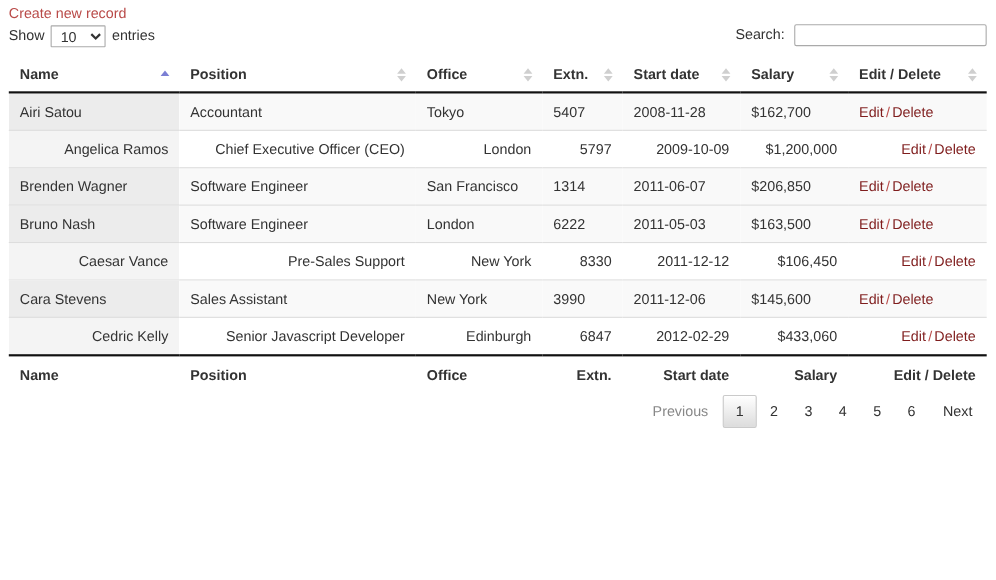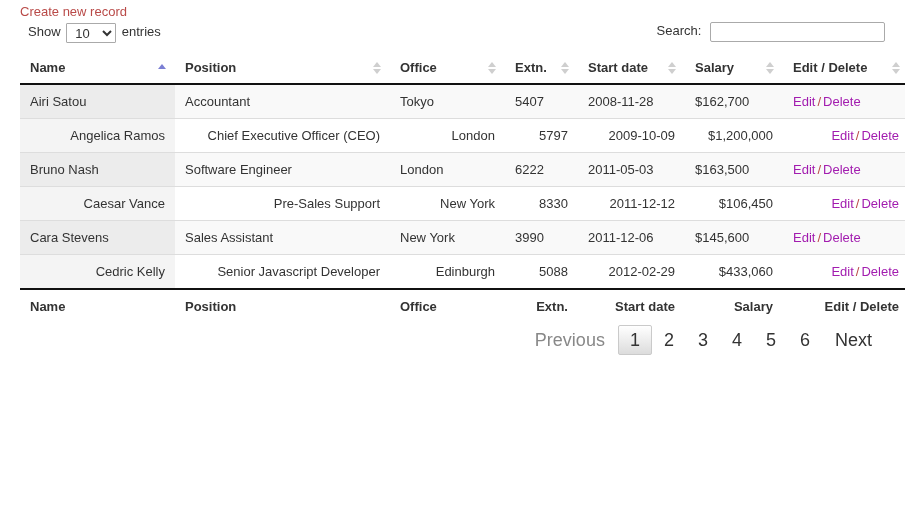--- a/index.html
+++ b/index.html
@@ -13,42 +13,42 @@
     font-family: "Liberation Sans", sans-serif;
     font-size: 13px;
     color: #333333;
     overflow: hidden;
   }
   .page {
     position: relative;
     width: 905px;
     height: 527px;
     box-sizing: border-box;
-    padding: 0 20px;
+    padding: 0 8px;
   }
 
   
   .create-link {
     display: block;
     color: #b94a48;
     font-size: 13px;
     line-height: 16px;
     padding-top: 4px;
     text-decoration: none;
     cursor: pointer;
     width: max-content;
   }
 
   .controls {
     position: relative;
     height: 28px;
   }
   .length-wrap {
     position: absolute;
-    left: 8px;
+    left: 0;
     top: 3px;
     font-size: 13px;
     color: #333;
     white-space: nowrap;
   }
   .length-select {
     font-family: "Liberation Sans", sans-serif;
     font-size: 13px;
     color: #333;
     background: #ffffff;
@@ -157,21 +157,21 @@
   .col-date   { width: 107px; }
   .col-salary { width: 98px;  }
   .col-ed     { width: 126px; }
 
   td.num, th.num { text-align: right; }
   th.num { padding-right: 22px; }
   td.num { padding-right: 12px; }
 
   .ed-cell { white-space: nowrap; }
   .ed-link {
-    color: #a21caf;
+    color: #7f1d1d;
     text-decoration: none;
     cursor: pointer;
   }
   .ed-sep { color: #b94a48; padding: 0 2px; }
 
   
   tfoot th.num { text-align: right; padding-right: 22px; }
 
   
   .bottom {
@@ -190,21 +190,21 @@
   .dt-paginate {
     position: absolute;
     right: 0;
     top: 0;
     display: flex;
     align-items: stretch;
     white-space: nowrap;
   }
   .pg {
     display: inline-block;
-    font-size: 18px;
+    font-size: 13px;
     color: #333;
     padding: 6px 12px;
     margin: 0;
     text-decoration: none;
     cursor: pointer;
     border: 1px solid transparent;
     border-radius: 2px;
     line-height: 16px;
   }
   .pg.disabled { color: #888888; cursor: default; }
@@ -316,20 +316,29 @@
         <tr class="even">
           <td class="sorted">Angelica Ramos</td>
           <td>Chief Executive Officer (CEO)</td>
           <td>London</td>
           <td class="num">5797</td>
           <td class="num">2009-10-09</td>
           <td class="num">$1,200,000</td>
           <td class="num ed-cell"><a class="ed-link">Edit</a><span class="ed-sep">/</span><a class="ed-link">Delete</a></td>
         </tr>
         <tr class="odd">
+          <td class="sorted">Brenden Wagner</td>
+          <td>Software Engineer</td>
+          <td>San Francisco</td>
+          <td class="num">1314</td>
+          <td class="num">2011-06-07</td>
+          <td class="num">$206,850</td>
+          <td class="num ed-cell"><a class="ed-link">Edit</a><span class="ed-sep">/</span><a class="ed-link">Delete</a></td>
+        </tr>
+        <tr class="odd">
           <td class="sorted">Bruno Nash</td>
           <td>Software Engineer</td>
           <td>London</td>
           <td class="num">6222</td>
           <td class="num">2011-05-03</td>
           <td class="num">$163,500</td>
           <td class="num ed-cell"><a class="ed-link">Edit</a><span class="ed-sep">/</span><a class="ed-link">Delete</a></td>
         </tr>
         <tr class="even">
           <td class="sorted">Caesar Vance</td>
@@ -346,21 +355,21 @@
           <td>New York</td>
           <td class="num">3990</td>
           <td class="num">2011-12-06</td>
           <td class="num">$145,600</td>
           <td class="num ed-cell"><a class="ed-link">Edit</a><span class="ed-sep">/</span><a class="ed-link">Delete</a></td>
         </tr>
         <tr class="even">
           <td class="sorted">Cedric Kelly</td>
           <td>Senior Javascript Developer</td>
           <td>Edinburgh</td>
-          <td class="num">5088</td>
+          <td class="num">6847</td>
           <td class="num">2012-02-29</td>
           <td class="num">$433,060</td>
           <td class="num ed-cell"><a class="ed-link">Edit</a><span class="ed-sep">/</span><a class="ed-link">Delete</a></td>
         </tr>
       </tbody>
     <tfoot>
       <tr>
         <th>Name</th>
         <th>Position</th>
         <th>Office</th>

